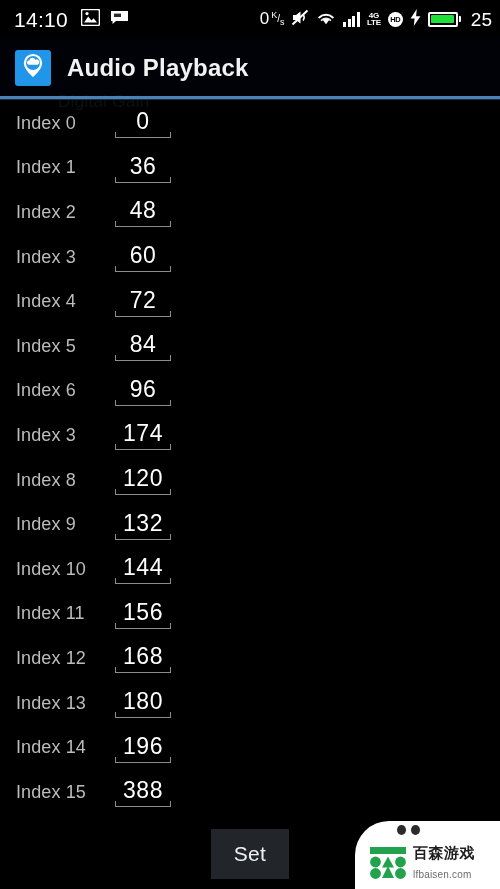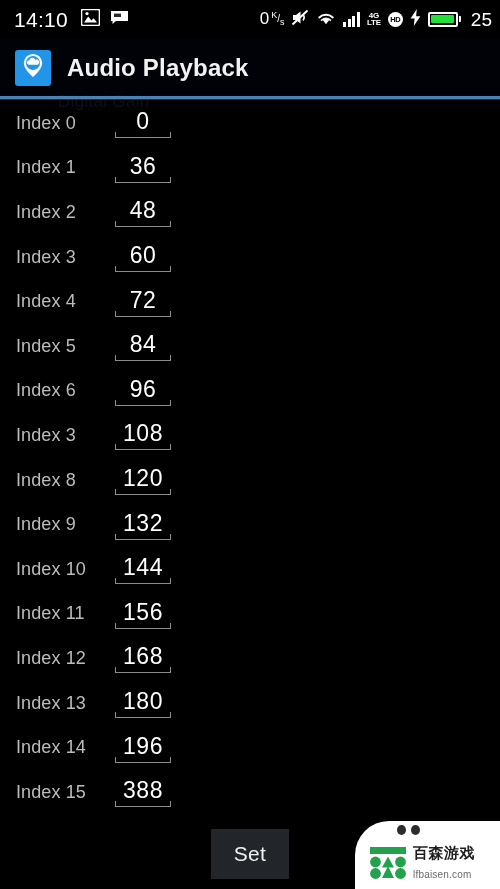--- a/index.html
+++ b/index.html
@@ -478,21 +478,21 @@
     <div class="row">
       <div class="row-label">Index 6</div>
       <div class="field">
         <span class="val">96</span>
         <span class="underline"></span>
       </div>
     </div>
     <div class="row">
       <div class="row-label">Index 3</div>
       <div class="field">
-        <span class="val">108</span>
+        <span class="val">174</span>
         <span class="underline"></span>
       </div>
     </div>
     <div class="row">
       <div class="row-label">Index 8</div>
       <div class="field">
         <span class="val">120</span>
         <span class="underline"></span>
       </div>
     </div>

